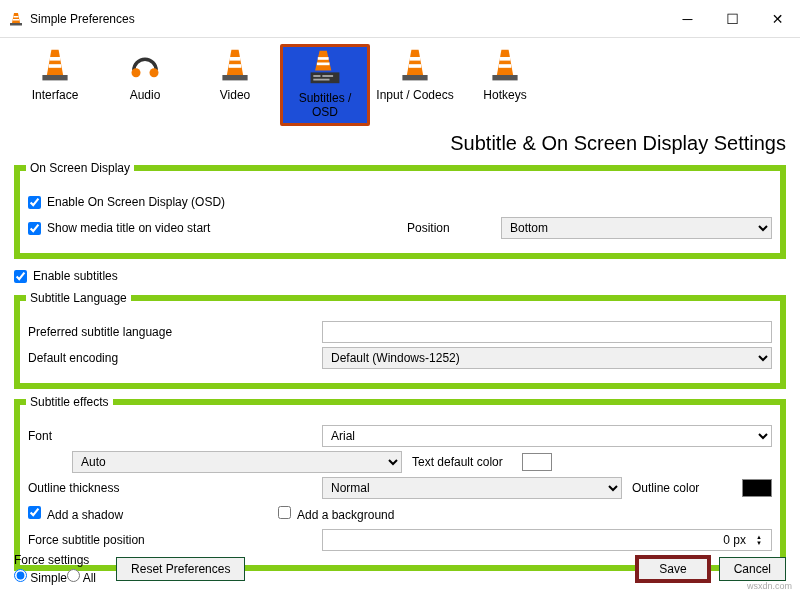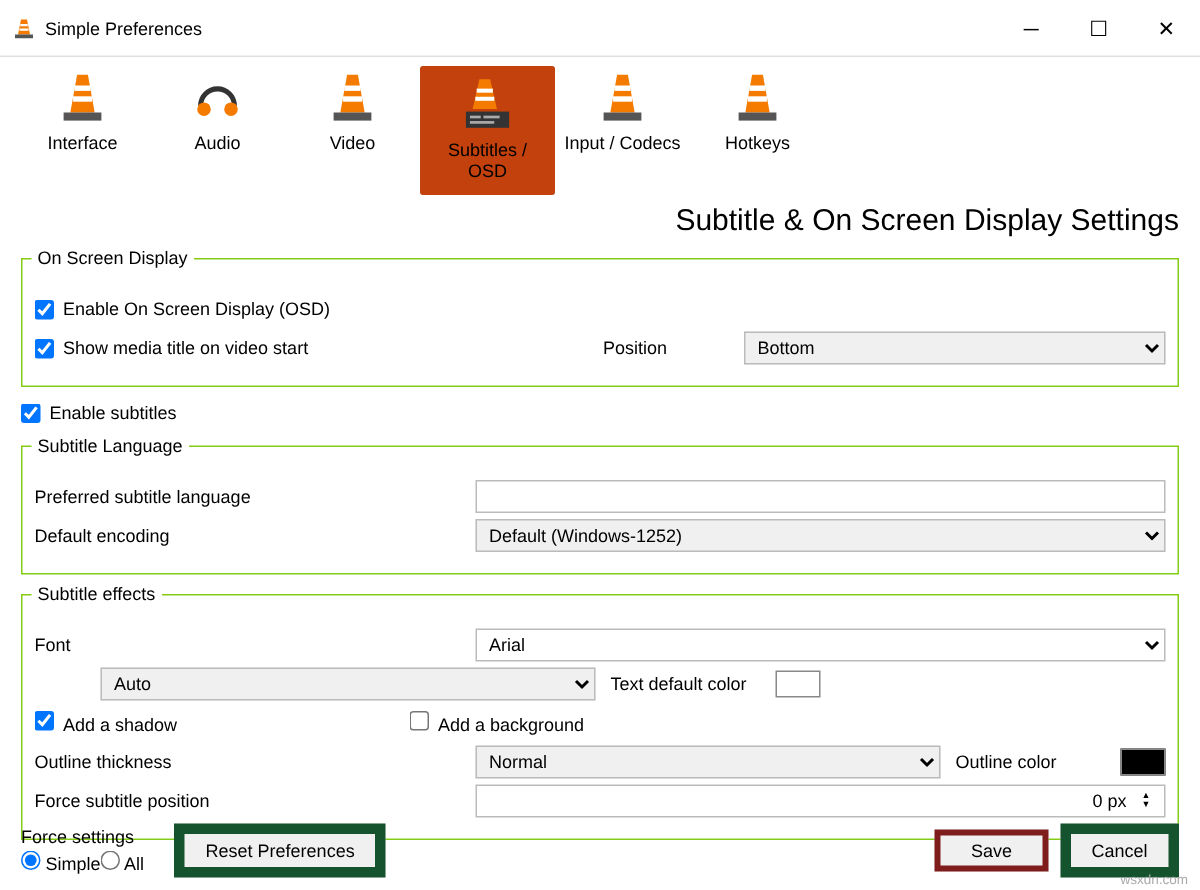--- a/index.html
+++ b/index.html
@@ -5,29 +5,29 @@
 * { box-sizing: border-box; margin: 0; padding: 0; }
 body { font-family: "Segoe UI", Tahoma, sans-serif; font-size: 12px; background: #fff; color: #000; width: 800px; height: 593px; overflow: hidden; }
 
 .titlebar { display: flex; align-items: center; height: 38px; padding: 0 0 0 8px; border-bottom: 1px solid #e0e0e0; }
 .titlebar .icon { width: 16px; height: 16px; margin-right: 6px; }
 .titlebar .title { flex: 1; font-size: 12px; }
 .titlebar .winbtn { width: 45px; height: 30px; display: flex; align-items: center; justify-content: center; font-size: 14px; }
 
 .toolbar { display: flex; gap: 0; padding: 6px 10px 2px; }
 .tab { display: flex; flex-direction: column; align-items: center; width: 90px; padding: 4px; border-radius: 2px; cursor: pointer; }
-.tab.selected { background: #c2410c; border: 5px solid #c2410c; }
+.tab.selected { background: #1d4ed8; border: 3px solid #c2410c; }
 .tab .cone { width: 36px; height: 36px; display: flex; align-items: flex-end; justify-content: center; }
 .tab .label { font-size: 12px; margin-top: 4px; text-align: center; }
 
 .heading { font-size: 20px; font-weight: 400; padding: 4px 14px 6px; text-align: right; }
 
 .content { padding: 0 14px 12px; }
 
-.group { border: 1px solid #84cc16; margin-bottom: 6px; padding: 6px 8px 10px; }
+.group { border: 6px solid #84cc16; margin-bottom: 6px; padding: 6px 8px 10px; }
 .group-legend { font-size: 12px; margin: -14px 0 6px -2px; background: #fff; display: inline-block; padding: 0 4px; }
 
 .row { display: flex; align-items: center; margin: 4px 0; min-height: 22px; }
 .row label.lbl { width: 250px; font-size: 12px; }
 .row .ctrl { flex: 1; margin-left: 44px; }
 
 input[type=checkbox] { margin-right: 6px; }
 
 select, input[type=text] { width: 100%; height: 22px; font-size: 12px; border: 1px solid #bbb; background: #fff; padding: 0 4px; }
 select { background: #f0f0f0; }
@@ -35,21 +35,21 @@
 .color-swatch { width: 30px; height: 18px; border: 1px solid #888; display: inline-block; }
 
 .spinner { display: flex; align-items: center; }
 .spinner input { text-align: right; padding-right: 25px; }
 .spinner .spins { margin-left: -16px; display: flex; flex-direction: column; font-size: 6px; line-height: 6px; }
 
 .footer { position: absolute; bottom: 8px; left: 14px; right: 14px; display: flex; align-items: center; }
 .footer .show { display: flex; flex-direction: column; }
 .footer .show-title { font-size: 12px; margin-bottom: 2px; }
 .footer .radios { display: flex; gap: 0; }
-.footer .btn { border: 7px solid #14532d; background: #f0f0f0; padding: 4px 14px; font-size: 12px; cursor: pointer; }
+.footer .btn { border: 1px solid #14532d; background: #f0f0f0; padding: 4px 14px; font-size: 12px; cursor: pointer; }
 .footer .spacer { flex: 1; }
 .footer .save { border: 4px solid #7f1d1d; padding: 3px 20px; }
 .reset-wrap { margin-left: 20px; }
 
 .ext-lbl { width: 120px; font-size: 12px; padding-left: 10px; }
 .wsx { position:absolute; bottom:2px; right:8px; font-size:9px; color:#aaa; }
 </style>
 </head>
 <body>
 
@@ -179,28 +179,28 @@
     <div class="row">
       <label class="lbl">Font</label>
       <select class="ctrl" style="background:#fff;"><option>Arial</option></select>
     </div>
     <div class="row">
       <select class="ctrl" style="max-width:330px;"><option>Auto</option></select>
       <span class="ext-lbl">Text default color</span>
       <span class="color-swatch" style="background:#ffffff"></span>
     </div>
     <div class="row">
-      <label class="lbl"><input type="checkbox" checked="" style=""><span>Add a shadow</span></label>
-      <label><input type="checkbox" style=""><span>Add a background</span></label>
-    </div>
-    <div class="row">
       <label class="lbl">Outline thickness</label>
       <select class="ctrl" style="max-width:330px;"><option>Normal</option></select>
       <span class="ext-lbl">Outline color</span>
       <span class="color-swatch" style="background:#000000"></span>
+    </div>
+    <div class="row">
+      <label class="lbl"><input type="checkbox" checked="" style=""><span>Add a shadow</span></label>
+      <label><input type="checkbox" style=""><span>Add a background</span></label>
     </div>
     <div class="row">
       <label class="lbl">Force subtitle position</label>
       <div class="ctrl spinner">
         <input type="text" value="0 px" style="">
         <span class="spins">▲<br>▼</span>
       </div>
     </div>
   </fieldset>
 

